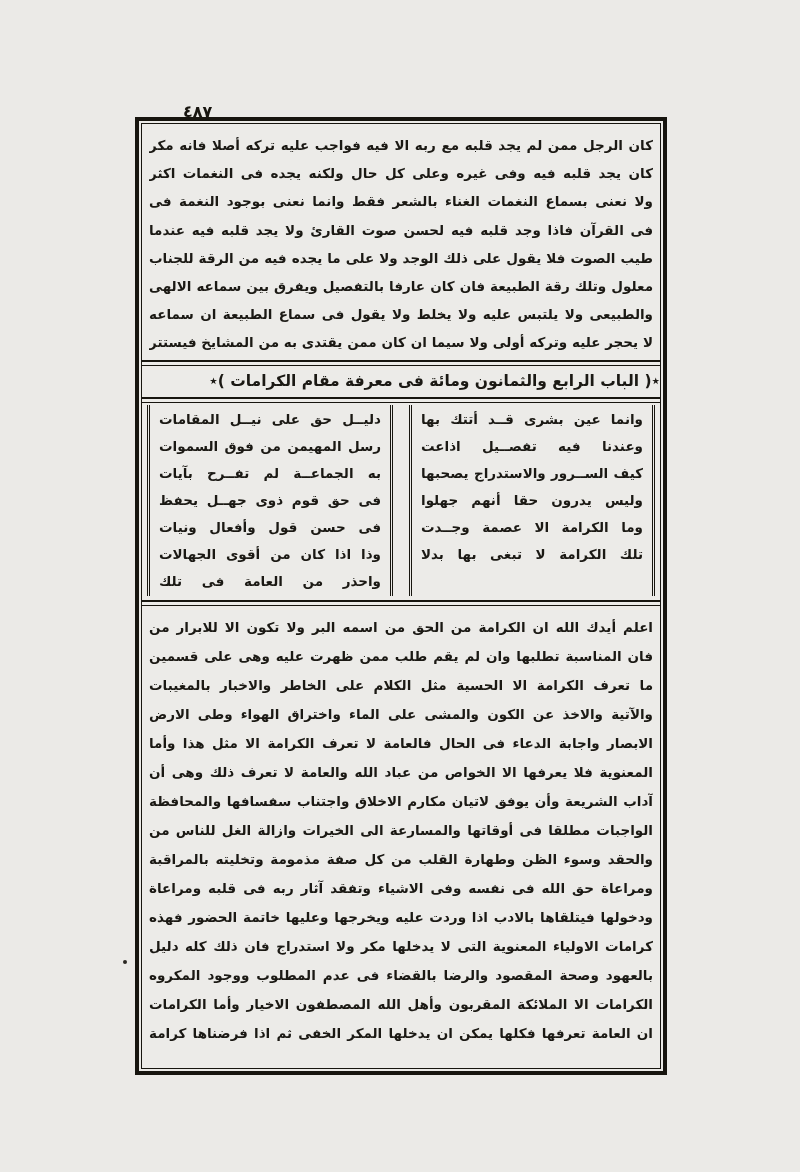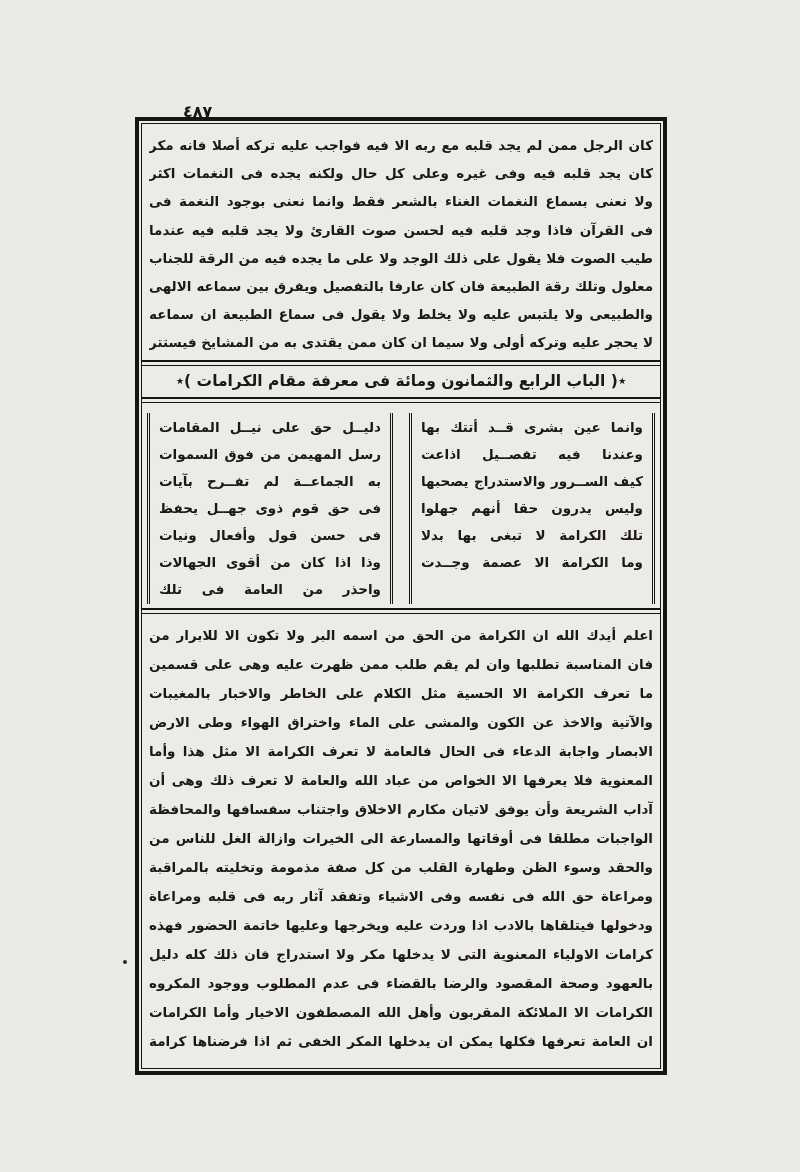--- a/index.html
+++ b/index.html
@@ -33,34 +33,32 @@
     overflow:hidden; white-space:normal;
   }
   .block-top .line:last-child { text-align-last:right; }
   .rule {
     height:3px;
     border-top:2px solid #17150f;
     border-bottom:1px solid #17150f;
   }
   .heading-row {
     height:31px; line-height:31px;
-    text-align:center;
     font-size:15.5px; font-weight:bold;
     overflow:hidden;
   }
   .poem {
     display:flex; justify-content:center; gap:16px;
     padding:2px 0 4px;
   }
   .poem-col {
     width:222px;
     border-left:3px double #17150f;
     border-right:3px double #17150f;
     padding:1px 9px;
-    margin-top:8px;
   }
   .verse {
     height:27px; line-height:27px;
     font-size:13.5px; font-weight:bold;
     text-align:justify; text-align-last:justify;
     overflow:hidden;
   }
   .block-bottom .line { height:29px; line-height:29px; }
   .speck {
     position:absolute; left:123px; top:960px;
@@ -90,22 +88,22 @@
   <div class="heading-row">٭( الباب الرابع والثمانون ومائة فى معرفة مقام الكرامات )٭</div>
 
   <div class="rule"></div>
 
   <div class="poem">
     <div class="poem-col">
       <div class="verse">وانما عين بشرى قــد أتتك بها</div>
       <div class="verse">وعندنا فيه تفصــيل اذاعت</div>
       <div class="verse">كيف الســرور والاستدراج يصحبها</div>
       <div class="verse">وليس يدرون حقا أنهم جهلوا</div>
+      <div class="verse">وما الكرامة الا عصمة وجــدت</div>
       <div class="verse">تلك الكرامة لا تبغى بها بدلا</div>
-      <div class="verse">وما الكرامة الا عصمة وجــدت</div>
     </div>
     <div class="poem-col">
       <div class="verse">دليــل حق على نيــل المقامات</div>
       <div class="verse">رسل المهيمن من فوق السموات</div>
       <div class="verse">به الجماعــة لم تفــرح بآيات</div>
       <div class="verse">فى حق قوم ذوى جهــل يحفظ</div>
       <div class="verse">فى حسن قول وأفعال ونيات</div>
       <div class="verse">وذا اذا كان من أقوى الجهالات</div>
       <div class="verse">واحذر من العامة فى تلك الكرامات</div>
     </div>

